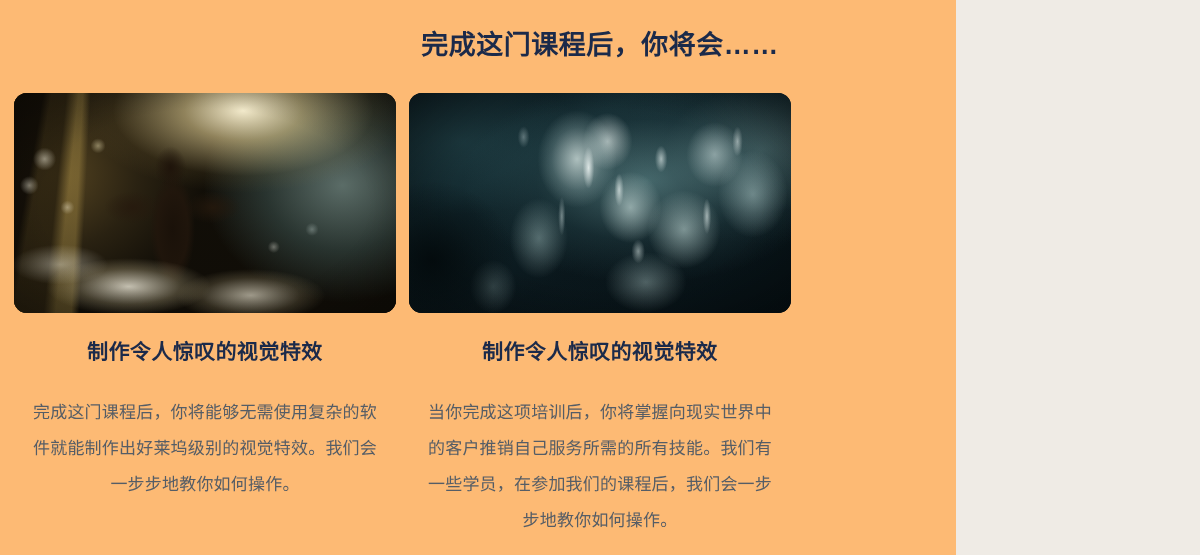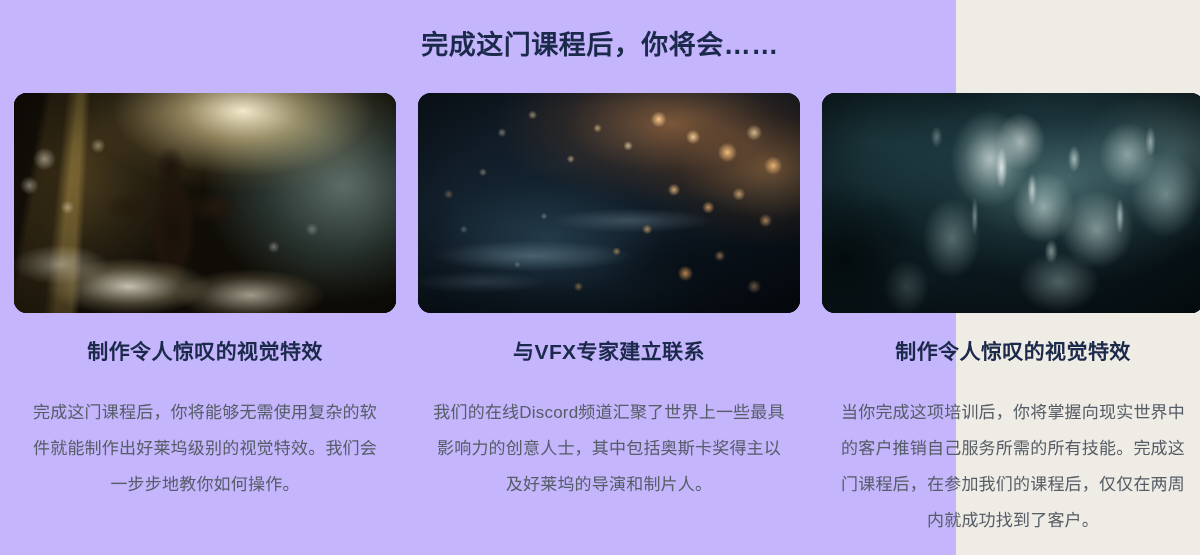--- a/index.html
+++ b/index.html
@@ -14,21 +14,21 @@
   body {
     background: #efebe5;
     font-family: "Liberation Sans", "DejaVu Sans", sans-serif;
     -webkit-font-smoothing: antialiased;
   }
 
   .page {
     position: relative;
     width: 956px;
     height: 555px;
-    background: #c4b5fd;
+    background: #fdba74;
   }
 
   
   .section-title {
     position: absolute;
     top: 26px;
     left: 0;
     width: 1200px;
     text-align: center;
     font-size: 27px;
@@ -39,21 +39,21 @@
     white-space: nowrap;
   }
 
   
   .cards {
     position: absolute;
     top: 93px;
     left: 14px;
     width: 1172px;
     display: flex;
-    gap: 22px;
+    gap: 13px;
     align-items: flex-start;
   }
 
   .card {
     width: 382px;
     display: flex;
     flex-direction: column;
     align-items: center;
   }
 
@@ -231,36 +231,26 @@
         <div class="layer art1-base"></div>
         <div class="layer art1-pillars"></div>
         <div class="layer art1-figure"></div>
         <div class="layer art1-spray"></div>
         <div class="layer art1-vig"></div>
       </div>
       <h3 class="card-title">制作令人惊叹的视觉特效</h3>
       <p class="card-body">完成这门课程后，你将能够无需使用复杂的软件就能制作出好莱坞级别的视觉特效。我们会一步步地教你如何操作。</p>
     </div>
 
-    <div class="card">
-      <div class="card-media">
-        <div class="layer art2-base"></div>
-        <div class="layer art2-wave"></div>
-        <div class="layer art2-bokeh"></div>
-        <div class="layer art2-vig"></div>
-      </div>
-      <h3 class="card-title">与VFX专家建立联系</h3>
-      <p class="card-body">我们的在线Discord频道汇聚了世界上一些最具影响力的创意人士，其中包括奥斯卡奖得主以及好莱坞的导演和制片人。</p>
-    </div>
 
     <div class="card">
       <div class="card-media">
         <div class="layer art3-base"></div>
         <div class="layer art3-smoke"></div>
         <div class="layer art3-wisp"></div>
         <div class="layer art3-vig"></div>
       </div>
       <h3 class="card-title">制作令人惊叹的视觉特效</h3>
-      <p class="card-body">当你完成这项培训后，你将掌握向现实世界中的客户推销自己服务所需的所有技能。完成这门课程后，在参加我们的课程后，仅仅在两周内就成功找到了客户。</p>
+      <p class="card-body">当你完成这项培训后，你将掌握向现实世界中的客户推销自己服务所需的所有技能。我们有一些学员，在参加我们的课程后，我们会一步步地教你如何操作。</p>
     </div>
 
   </div>
 </div>
 
 </body></html>

